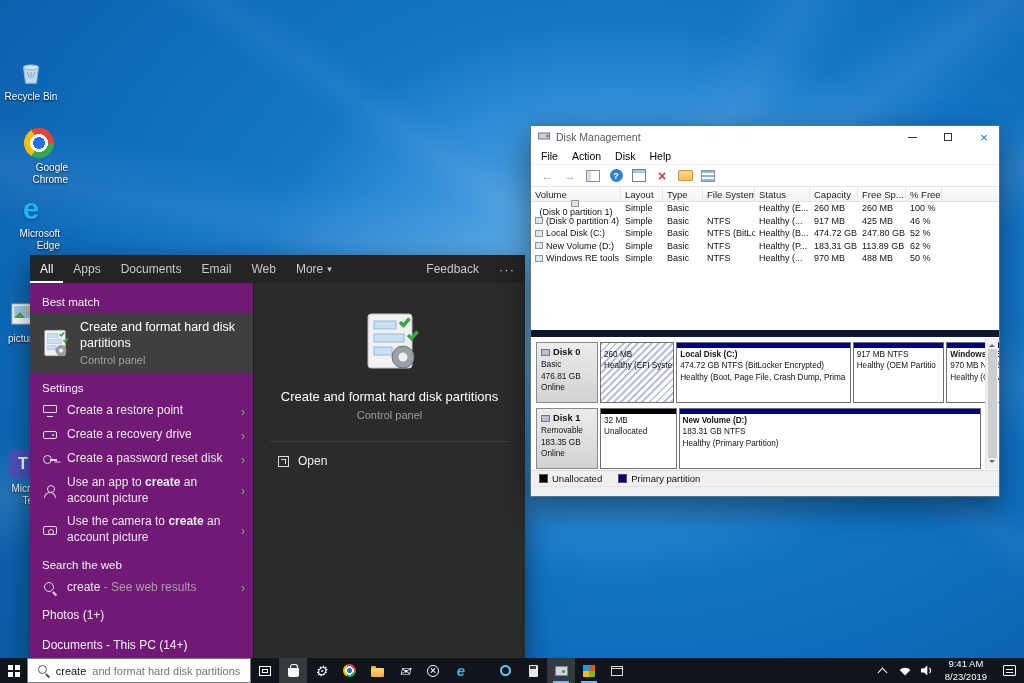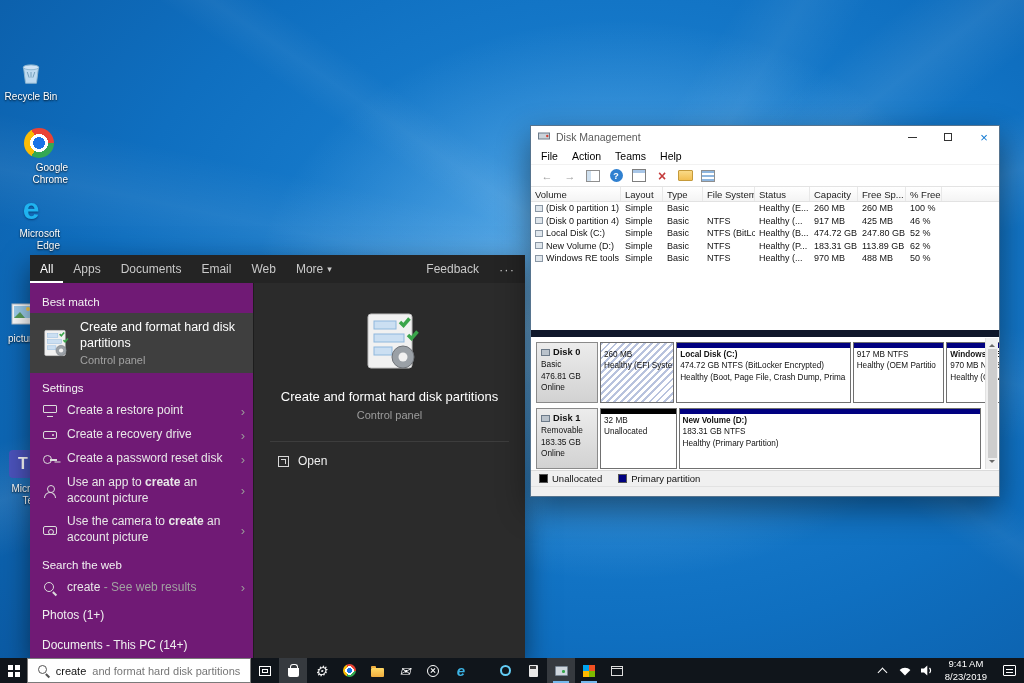--- a/index.html
+++ b/index.html
@@ -332,21 +332,21 @@
           <i class="minbar"></i>
         </span>
       <span class="capbtn">
           <i class="maxbox"></i>
         </span>
       <span class="capbtn close"></span>
     </div>
     <div class="dm-menu">
         <span class="menu">File</span>
         <span class="menu">Action</span>
-        <span class="menu">Teams</span>
+        <span class="menu">Disk</span>
         <span class="menu">Help</span>
       </div>
     <div class="dm-tools">
         <span class="tool t-back"></span>
         <span class="tool t-forward"></span>
         <span class="tool t-console-tree"></span>
         <span class="tool t-help"></span>
         <span class="tool t-properties"></span>
         <span class="tool t-delete"></span>
         <span class="tool t-open"></span>
@@ -359,21 +359,21 @@
           <div class="th" style="width: 40px;">Type</div>
           <div class="th" style="width: 52px;">File System</div>
           <div class="th" style="width: 55px;">Status</div>
           <div class="th" style="width: 48px;">Capacity</div>
           <div class="th" style="width: 48px;">Free Sp...</div>
           <div class="th" style="width: 36px;">% Free</div>
           <div class="th fill"></div>
         </div>
       <div>
           <div class="lv-row">
-            <div class="td" style="width: 90px;">
+            <div class="td" style="width: 90px; flex-direction: column;">
               <span class="vol-ico"></span>
               <span>(Disk 0 partition 1)</span>
             </div>
             <div class="td" style="width: 42px;">Simple</div>
             <div class="td" style="width: 40px;">Basic</div>
             <div class="td" style="width: 52px;"></div>
             <div class="td" style="width: 55px;">Healthy (E...</div>
             <div class="td" style="width: 48px;">260 MB</div>
             <div class="td" style="width: 48px;">260 MB</div>
             <div class="td" style="width: 36px;">100 %</div>

